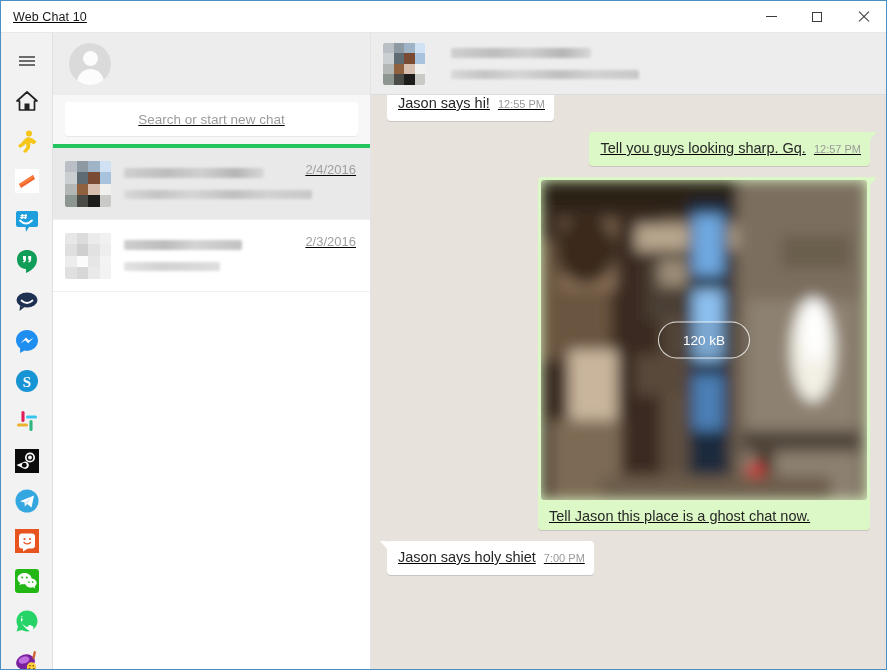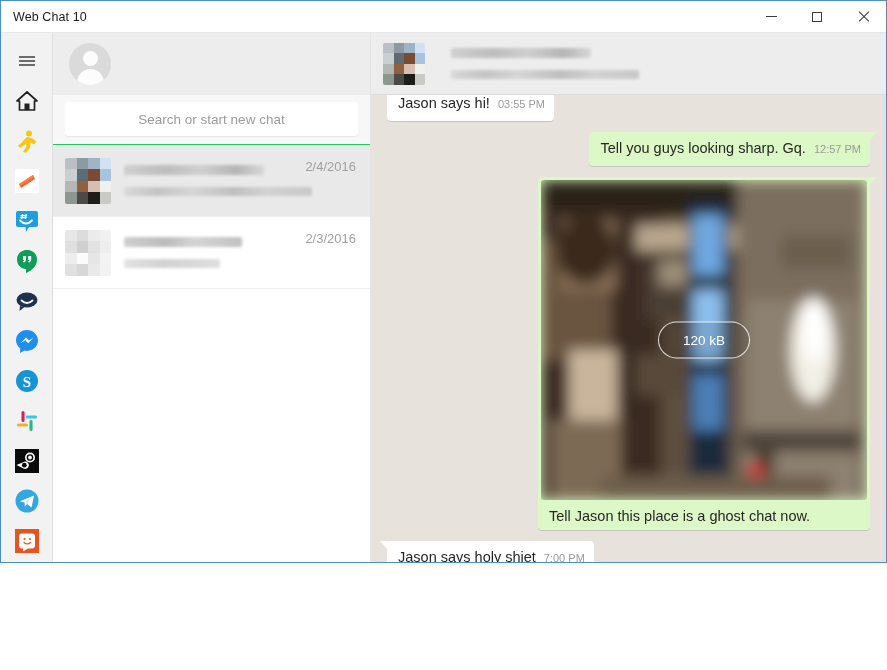--- a/index.html
+++ b/index.html
@@ -2,25 +2,25 @@
 <html><head>
 <meta charset="utf-8">
 <style>
   * { box-sizing: border-box; margin: 0; padding: 0; }
   html, body {
     width: 887px; height: 670px;
     font-family: "Liberation Sans", sans-serif;
     overflow: hidden; background: #fff;
   }
   #app {
-    width: 887px; height: 563px;
+    width: 887px; height: 670px;
     position: relative;
     border: 1px solid #4a90c4;
     background: #fff;
-    display: flex; flex-direction: column;
+    display: flex; flex-direction: column; text-decoration: underline;
   }
 
   
   .titlebar {
     height: 32px; min-height: 32px;
     background: #ffffff;
     display: flex; align-items: center;
     justify-content: space-between;
     border-bottom: 1px solid #e8e8e8;
   }
@@ -88,21 +88,21 @@
     background: #fcfcfc; left: 13.5px; top: 8px;
   }
   .avatar-lg::after {
     content: ""; position: absolute;
     width: 27px; height: 18px; border-radius: 14px 14px 0 0;
     background: #fcfcfc; left: 7.5px; top: 26px;
   }
   .search-wrap {
     background: #f7f7f7;
     padding: 7px 12px 8px 12px;
-    border-bottom: 1px solid #22c55e;
+    border-bottom: 4px solid #22c55e;
   }
   .search-box {
     background: #fff; border-radius: 3px;
     height: 34px; display: flex; align-items: center;
     justify-content: center;
     box-shadow: 0 1px 0 rgba(0,0,0,.06);
   }
   .search-ph { font-size: 13.5px; color: #9b9b9b; }
 
   .chatlist { flex: 1; overflow: hidden; background: #fff; }
@@ -496,21 +496,21 @@
         <div style="margin-left:13px">
           <div style="height:10px;width:140px;background:linear-gradient(90deg,#d0d0d0 0%,#bdbdbd 30%,#cfcfcf 55%,#b5b5b5 80%,#d8d8d8 100%);margin-bottom:12px;filter:blur(1.4px);border-radius:2px"></div>
           <div style="height:9px;width:188px;background:linear-gradient(90deg,#d9d9d9 0%,#c4c4c4 18%,#d6d6d6 36%,#bfbfbf 58%,#d2d2d2 76%,#c8c8c8 100%);filter:blur(1.5px);border-radius:2px"></div>
         </div>
       </div>
 
       <div class="messages">
 
         <div class="msg-row in" style="margin-top:-8px">
           <div class="bubble in">
-            <span class="b-text">Jason says hi!</span><span class="b-time">03:55 PM</span>
+            <span class="b-text">Jason says hi!</span><span class="b-time">12:55 PM</span>
           </div>
         </div>
 
         <div class="msg-row out">
           <div class="bubble out">
             <span class="b-text">Tell you guys looking sharp. Gq.</span><span class="b-time">12:57 PM</span>
           </div>
         </div>
 
         <div class="msg-row out">

